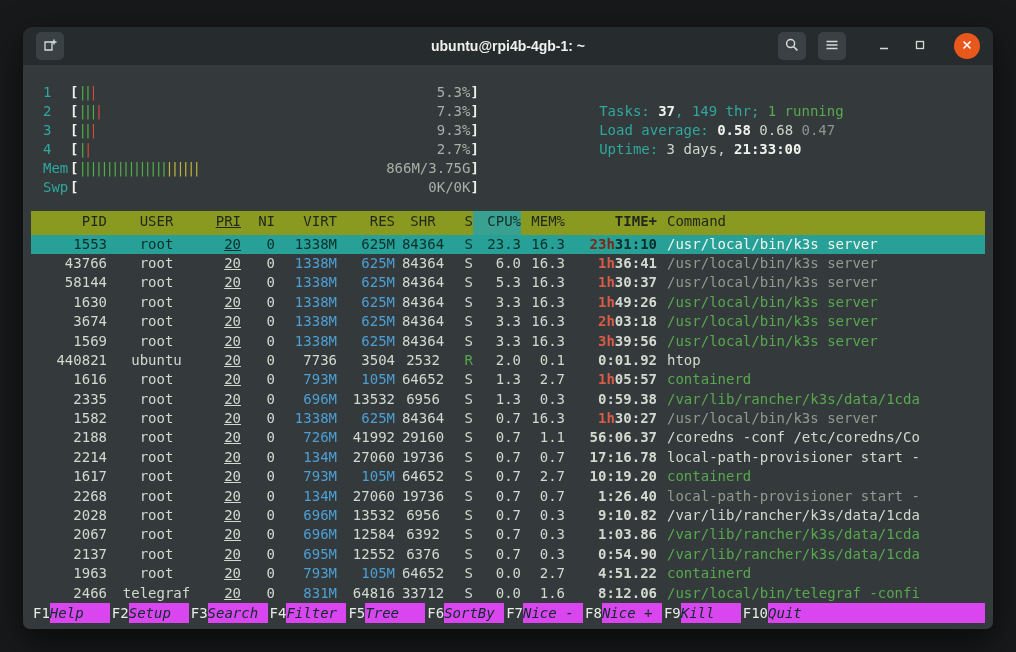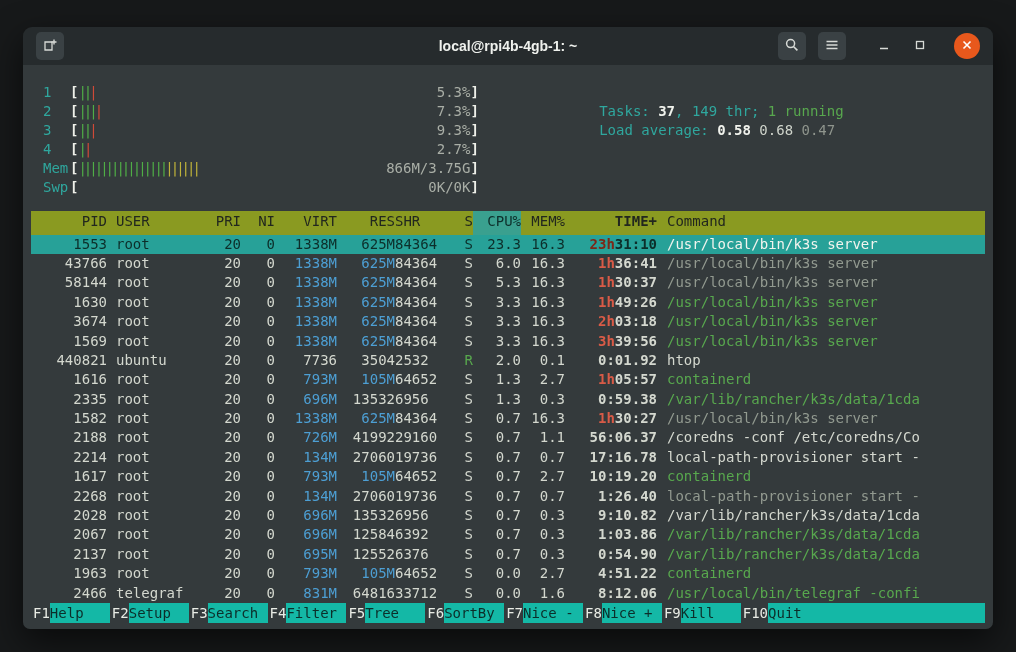--- a/index.html
+++ b/index.html
@@ -66,64 +66,64 @@
   .t-dim { color:#8f958d; }
   
   .thead {
     display:flex; height:24px; line-height:20px; white-space:pre;
     background:#8a9a21; color:#22271e;
   }
   .hcell.sort-col { background:#3aa08f; color:#0d2f2b; }
   .prow { display:flex; height:19.4px; line-height:19.4px; white-space:pre; }
   .cell { overflow:hidden; }
   .c-pid  { width:76px; text-align:right; }
-  .c-user { width:90px; text-align:left; padding-left:9px; }
-  .c-pri  { width:44px; text-align:right; }
+  .c-user { width:90px; text-align:center; padding-left:9px; }
+  .c-pri  { width:44px; text-align:right;text-decoration:underline; }
   .c-ni   { width:34px; text-align:right; }
   .c-virt { width:62px; text-align:right; }
   .c-res  { width:58px; text-align:right; }
-  .c-shr  { width:56px; text-align:left; }
+  .c-shr  { width:56px; text-align:center; }
   .c-s    { width:22px; text-align:right; }
   .c-cpu  { width:48px; text-align:right; }
   .c-mem  { width:44px; text-align:right; }
   .c-time { width:92px; text-align:right;font-weight:bold; }
   .c-cmd  { flex:1; text-align:left; padding-left:10px; }
   .mem   { color:#4d9fd4; }
   .green { color:#58a84e; }
   .dim   { color:#929a90; }
   .time-h { color:#d95b47; }
   .prow.sel { background:#27a198; color:#0c2e2a; }
   .prow.sel .mem { color:#0c2e2a; }
   .prow.sel .time-h { color:#7d2718; }
   .prow.sel .c-cmd { color:#f2f4ee; }
   
   .fnbar { display:flex; margin-top:auto; height:20px; line-height:20px; white-space:pre; }
   .fn-key { color:#e9ece5; padding-left:2px; }
   .fn-label {
-    background:#14b8a6; color:#0c2e2a; min-width:60px; cursor:pointer;
+    background:#d946ef; color:#0c2e2a; min-width:60px; cursor:pointer;font-style:italic;
   }
   .fn-label.grow { flex:1; }
 </style>
 </head>
 <body>
 
 <div class="window">
 
   <div class="titlebar">
     <div class="tb-left">
       <button class="tb-btn">
         <span>
           <svg width="16" height="16" viewBox="0 0 16 16">
             <path d="M3 5h7v8H3z" fill="none" stroke="#d7dad6" stroke-width="1.3"></path>
             <path d="M12 2.5v5 M9.5 5h5" stroke="#d7dad6" stroke-width="1.4" fill="none"></path>
           </svg>
         </span>
       </button>
     </div>
-    <div class="tb-title">local@rpi4b-4gb-1: ~</div>
+    <div class="tb-title">ubuntu@rpi4b-4gb-1: ~</div>
     <div class="tb-right">
       <button class="tb-btn">
         <span>
           <svg width="16" height="16" viewBox="0 0 16 16">
             <circle cx="6.6" cy="6.6" r="4" fill="none" stroke="#d7dad6" stroke-width="1.5"></circle>
             <path d="M9.7 9.7 L13.4 13.4" stroke="#d7dad6" stroke-width="1.6"></path>
           </svg>
         </span>
       </button>
       <button class="tb-btn">
@@ -166,20 +166,23 @@
           <div class="m-row"><span class="m-label">4</span><span class="m-br">[</span><span class="m-body"><span class="m-bars"><span class="seg-green">|</span><span class="seg-red">|</span></span><span class="m-val">2.7%</span></span><span class="m-br">]</span></div>
           <div class="m-row"><span class="m-label">Mem</span><span class="m-br">[</span><span class="m-body"><span class="m-bars"><span class="seg-green">||||||||||||||||</span><span class="seg-yellow">||||||</span></span><span class="m-val">866M/3.75G</span></span><span class="m-br">]</span></div>
           <div class="m-row"><span class="m-label">Swp</span><span class="m-br">[</span><span class="m-body"><span class="m-bars"></span><span class="m-val">0K/0K</span></span><span class="m-br">]</span></div>
         </div>
       <div class="info">
         <div class="info-line">
           <span class="t-label">Tasks: </span><span class="t-strong">37</span><span class="t-label">, 149 thr; </span><span class="t-green">1 running</span>
         </div>
         <div class="info-line">
           <span class="t-label">Load average: </span><span class="t-strong">0.58 </span><span class="t-light">0.68 </span><span class="t-dim">0.47</span>
+        </div>
+        <div class="info-line">
+          <span class="t-label">Uptime: </span><span class="t-light">3 days, </span><span class="t-strong">21:33:00</span>
         </div>
       </div>
     </div>
 
     <div class="thead"><span class="hcell cell c-pid">PID</span><span class="hcell cell c-user">USER</span><span class="hcell cell c-pri">PRI</span><span class="hcell cell c-ni">NI</span><span class="hcell cell c-virt">VIRT</span><span class="hcell cell c-res">RES</span><span class="hcell cell c-shr">SHR</span><span class="hcell cell c-s">S</span><span class="hcell cell c-cpu sort-col">CPU%</span><span class="hcell cell c-mem">MEM%</span><span class="hcell cell c-time">TIME+</span><span class="hcell cell c-cmd">Command</span></div>
     <div class="rows">
         <div class="prow sel"><span class="cell c-pid">1553</span><span class="cell c-user">root</span><span class="cell c-pri">20</span><span class="cell c-ni">0</span><span class="cell c-virt mem">1338M</span><span class="cell c-res mem">625M</span><span class="cell c-shr">84364</span><span class="cell c-s ">S</span><span class="cell c-cpu">23.3</span><span class="cell c-mem">16.3</span><span class="cell c-time"><span class="time-h">23h</span><span>31:10</span></span><span class="cell c-cmd ">/usr/local/bin/k3s server</span></div>
         <div class="prow"><span class="cell c-pid">43766</span><span class="cell c-user">root</span><span class="cell c-pri">20</span><span class="cell c-ni">0</span><span class="cell c-virt mem">1338M</span><span class="cell c-res mem">625M</span><span class="cell c-shr">84364</span><span class="cell c-s ">S</span><span class="cell c-cpu">6.0</span><span class="cell c-mem">16.3</span><span class="cell c-time"><span class="time-h">1h</span><span>36:41</span></span><span class="cell c-cmd dim">/usr/local/bin/k3s server</span></div>
         <div class="prow"><span class="cell c-pid">58144</span><span class="cell c-user">root</span><span class="cell c-pri">20</span><span class="cell c-ni">0</span><span class="cell c-virt mem">1338M</span><span class="cell c-res mem">625M</span><span class="cell c-shr">84364</span><span class="cell c-s ">S</span><span class="cell c-cpu">5.3</span><span class="cell c-mem">16.3</span><span class="cell c-time"><span class="time-h">1h</span><span>30:37</span></span><span class="cell c-cmd dim">/usr/local/bin/k3s server</span></div>
         <div class="prow"><span class="cell c-pid">1630</span><span class="cell c-user">root</span><span class="cell c-pri">20</span><span class="cell c-ni">0</span><span class="cell c-virt mem">1338M</span><span class="cell c-res mem">625M</span><span class="cell c-shr">84364</span><span class="cell c-s ">S</span><span class="cell c-cpu">3.3</span><span class="cell c-mem">16.3</span><span class="cell c-time"><span class="time-h">1h</span><span>49:26</span></span><span class="cell c-cmd green">/usr/local/bin/k3s server</span></div>

